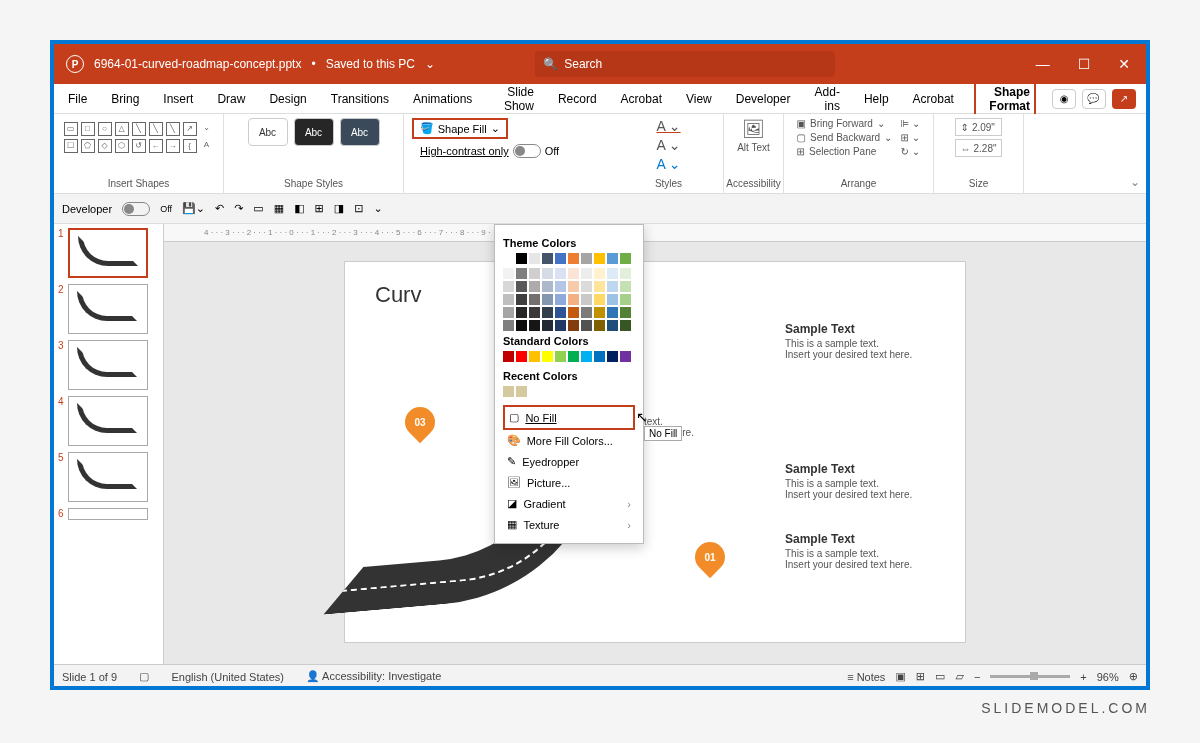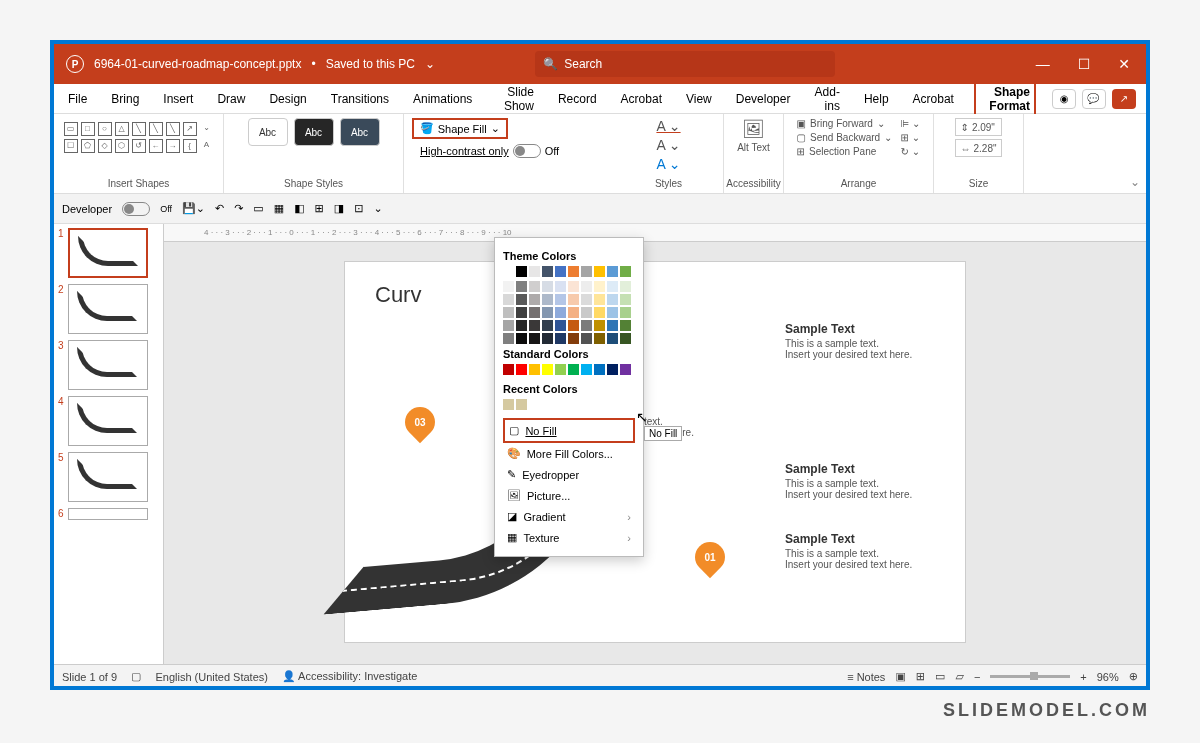--- a/index.html
+++ b/index.html
@@ -52,36 +52,36 @@
 .pin span { transform: rotate(45deg); color: #fff; font-size: 10px; font-weight: bold; }
 .p1 { left: 350px; top: 280px; }
 .p2 { left: 250px; top: 220px; }
 .p3 { left: 60px; top: 145px; }
 .sample-block { position: absolute; font-size: 10px; color: #555; }
 .sample-block .st { font-size: 12px; color: #333; font-weight: 600; display: block; margin-bottom: 2px; }
 .sb1 { left: 440px; top: 60px; }
 .sb2 { left: 230px; top: 138px; }
 .sb3 { left: 440px; top: 200px; }
 .sb4 { left: 440px; top: 270px; }
-.dropdown { position: absolute; left: 330px; top: 13px; width: 150px; background: #fff; border: 1px solid #bbb; box-shadow: 0 4px 12px rgba(0,0,0,.2); z-index: 10; padding: 8px; font-size: 11px; }
+.dropdown { position: absolute; left: 330px; top: 0; width: 150px; background: #fff; border: 1px solid #bbb; box-shadow: 0 4px 12px rgba(0,0,0,.2); z-index: 10; padding: 8px; font-size: 11px; }
 .dd-label { font-weight: 600; font-size: 11px; margin: 4px 0; }
 .color-grid { display: grid; grid-template-columns: repeat(10, 11px); gap: 2px; margin-bottom: 4px; }
 .color-grid span { width: 11px; height: 11px; display: block; }
 .color-row { display: flex; gap: 2px; margin-bottom: 8px; }
 .color-row span { width: 11px; height: 11px; display: block; }
 .dd-item { padding: 4px 4px; display: flex; align-items: center; gap: 6px; cursor: pointer; }
 .dd-item.nf { border: 2px solid #c43e1c; }
 .dd-item .arr { margin-left: auto; color: #888; }
 .tooltip { position: absolute; left: 480px; top: 202px; background: #fff; border: 1px solid #aaa; padding: 1px 4px; font-size: 10px; z-index: 11; }
 .cursor-fake { position: absolute; left: 472px; top: 185px; font-size: 14px; z-index: 12; color: #000; }
-.statusbar { height: 24px; background: #f3f3f3; border-top: 1px solid #ccc; display: flex; align-items: center; font-size: 11px; color: #444; padding: 0 8px; gap: 14px; }
+.statusbar { height: 24px; background: #f3f3f3; border-top: 1px solid #ccc; display: flex; align-items: center; font-size: 11px; color: #444; padding: 0 8px; gap: 22px; }
 .statusbar .right { margin-left: auto; display: flex; gap: 10px; align-items: center; }
 .zoom-slider { width: 80px; height: 3px; background: #aaa; position: relative; }
 .zoom-slider::after { content: ""; width: 8px; height: 8px; background: #aaa; position: absolute; left: 40px; top: -3px; }
-.branding { width: 1100px; text-align: right; font-size: 18px; letter-spacing: 3px; color: #555; margin: 10px auto; font-weight: 700; }
+.branding { width: 1100px; text-align: right; font-size: 14px; letter-spacing: 3px; color: #555; margin: 10px auto; font-weight: 400; }
 </style>
 </head>
 <body>
 
 <div class="outer-frame">
 
   <div class="titlebar">
     <div class="title-left">
       <span class="pp-icon">P</span>
       <span>6964-01-curved-roadmap-concept.pptx</span>

